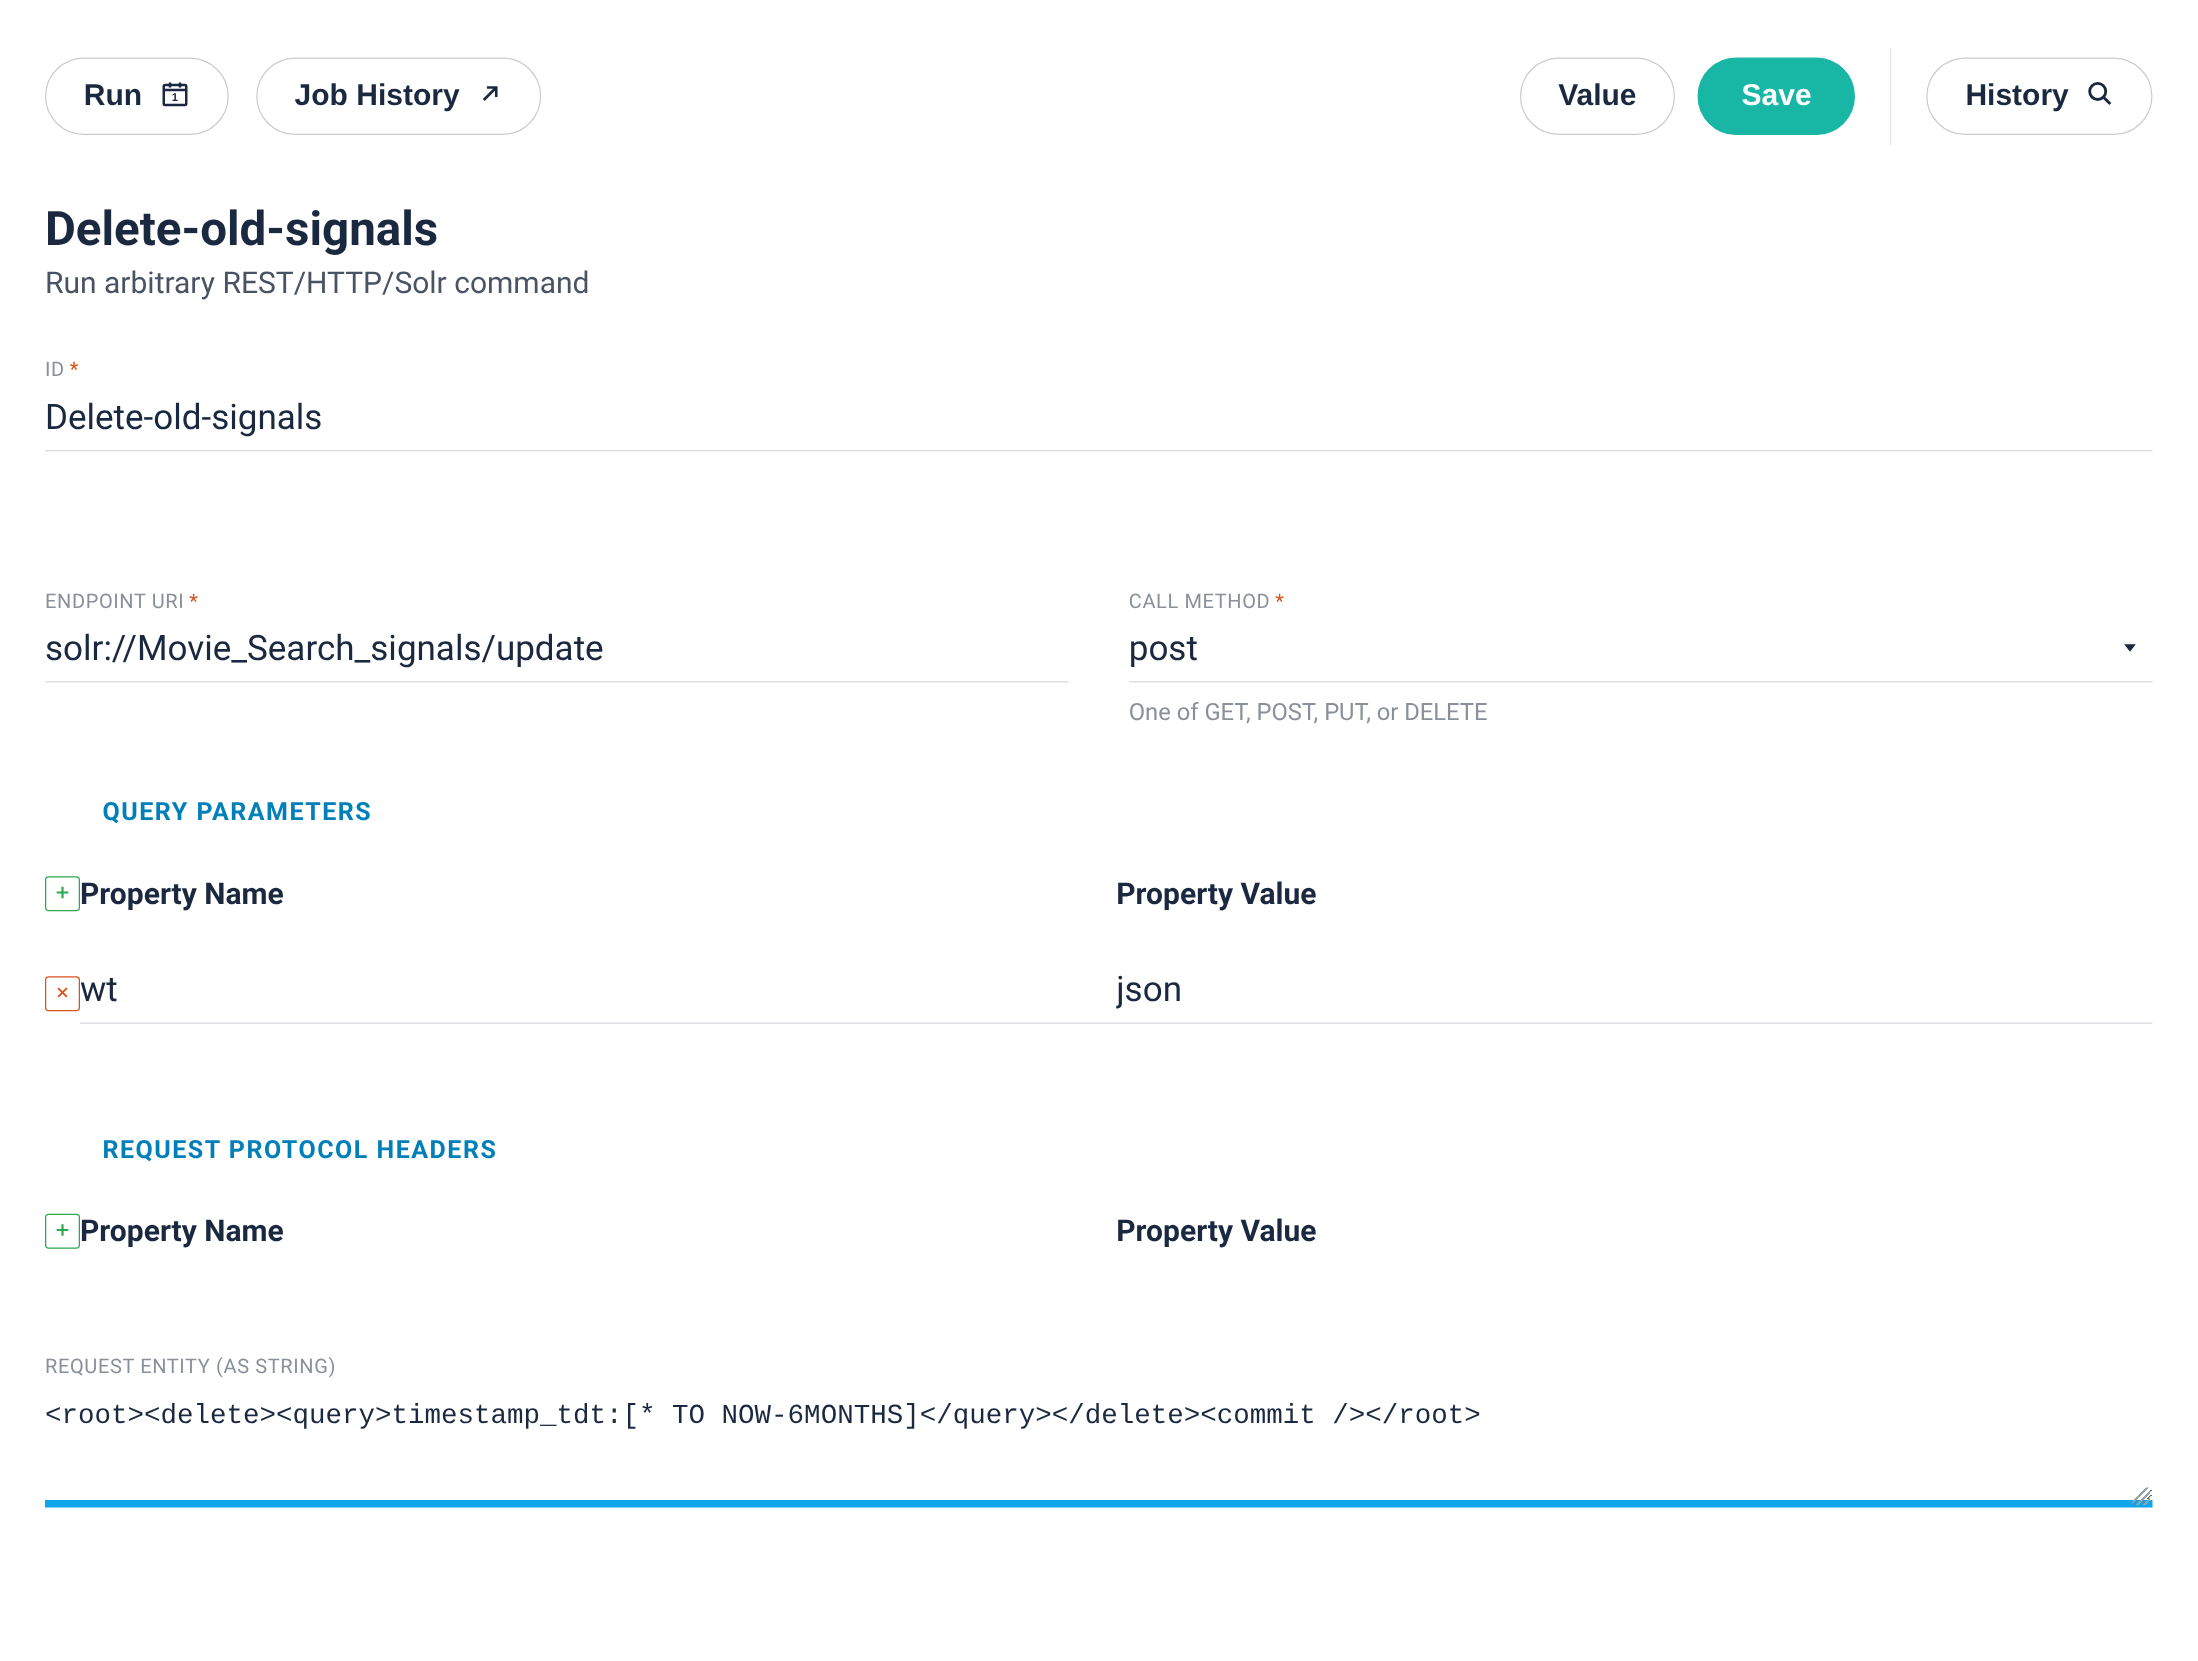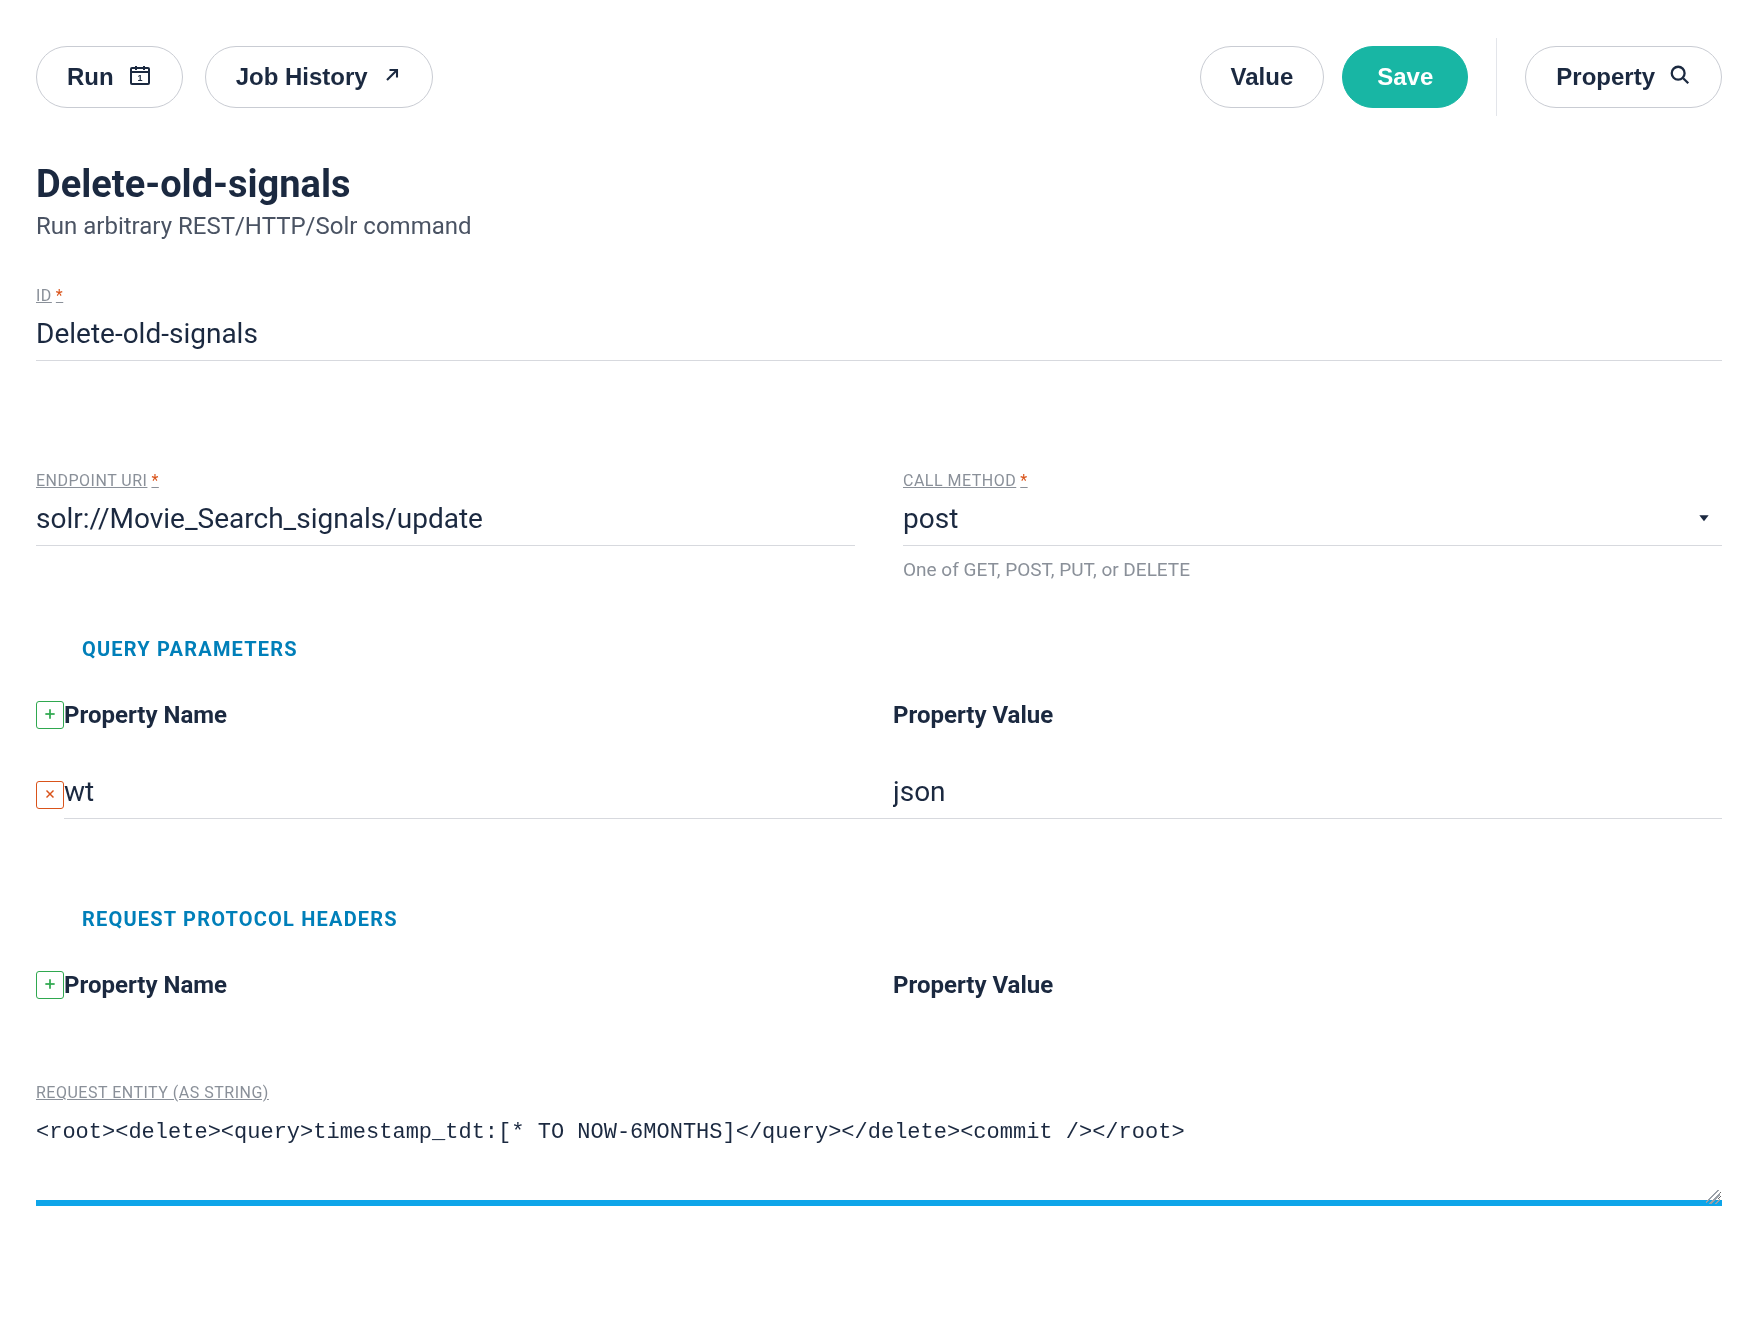--- a/index.html
+++ b/index.html
@@ -59,21 +59,20 @@
     font-size: 24px;
     color: #4a5363;
     margin: 0 0 46px 0;
   }
   .field-label {
     font-size: 16px;
     letter-spacing: 0.5px;
     color: #8a9099;
     text-transform: uppercase;
     margin-bottom: 6px;
-    text-decoration: underline;
   }
   .field-label .req { color: #d9531a; margin-left: 4px; }
   .text-input {
     width: 100%;
     border: none;
     border-bottom: 1px solid #d7d9de;
     font-size: 28px;
     color: #1b2940;
     padding: 6px 0 10px 0;
     outline: none;
@@ -188,21 +187,21 @@
     </div>
     <div class="toolbar-right">
       <button class="pill-btn">
         <span>Value</span>
       </button>
       <button class="pill-btn primary">
         <span>Save</span>
       </button>
       <div class="divider-vert"></div>
       <button class="pill-btn">
-        <span>Property</span>
+        <span>History</span>
         <span>
           <svg width="22" height="22" viewBox="0 0 24 24" fill="none" stroke="#1b2940" stroke-width="2.5">
             <circle cx="10" cy="10" r="7"></circle>
             <line x1="15.5" y1="15.5" x2="21" y2="21"></line>
           </svg>
         </span>
       </button>
     </div>
   </div>
 

